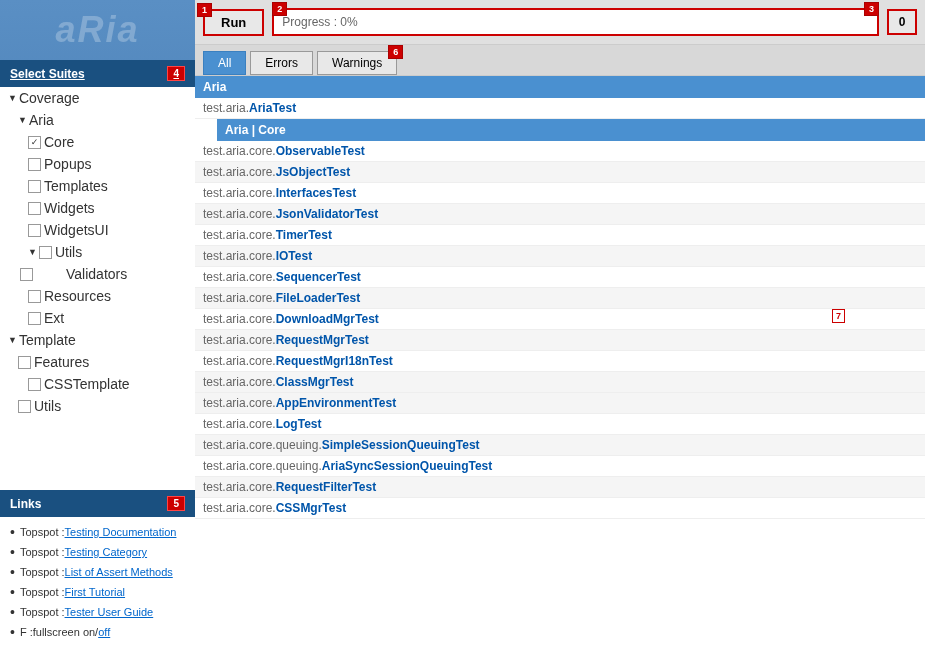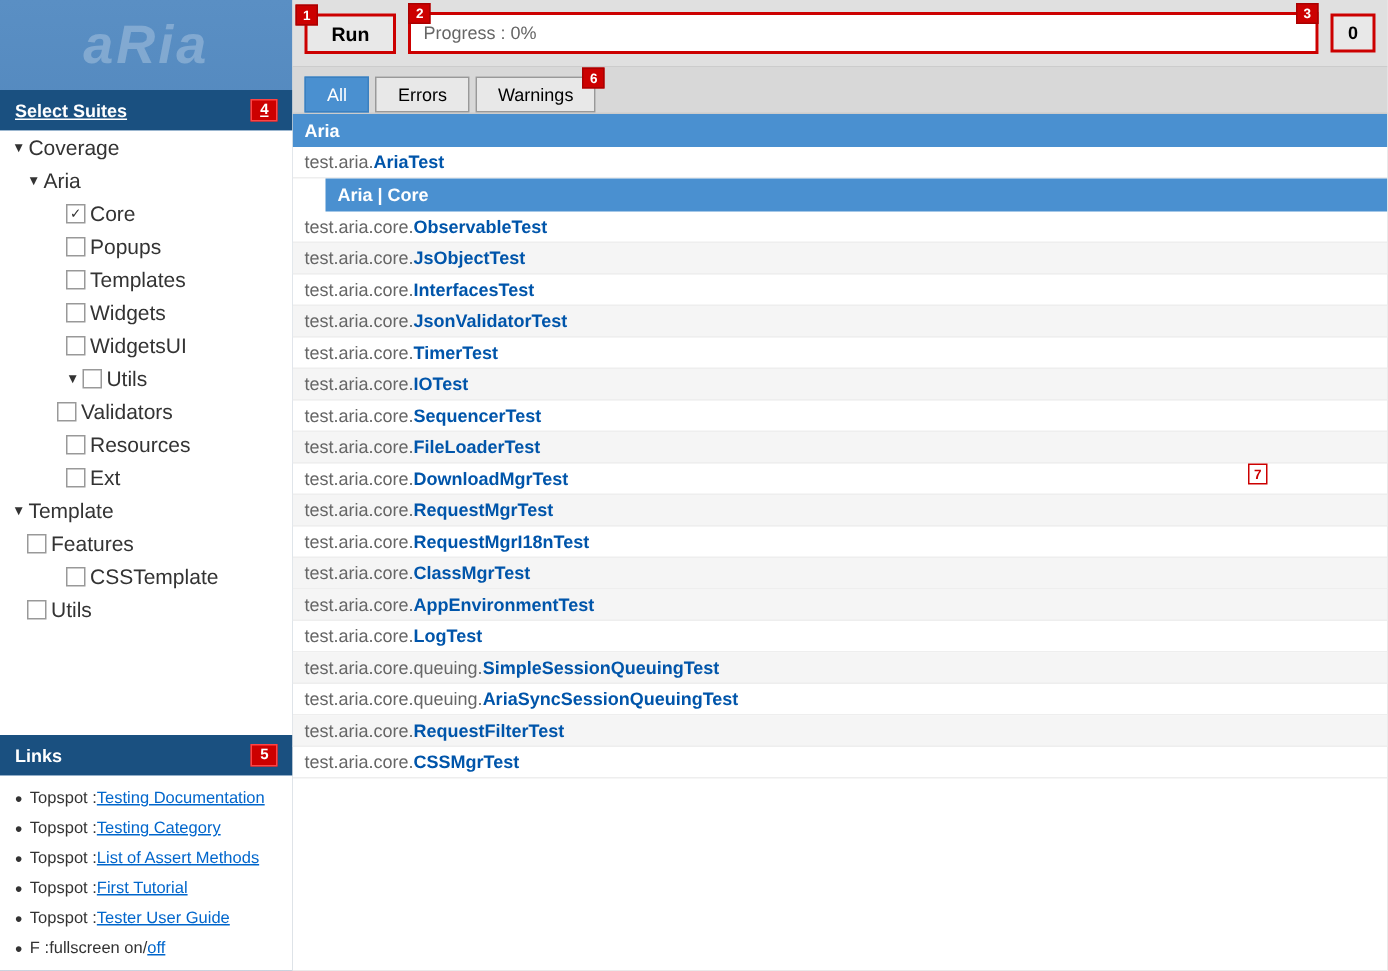--- a/index.html
+++ b/index.html
@@ -24,22 +24,22 @@
     .tree-item-row { display: flex; align-items: center; padding: 1px 4px; cursor: pointer; white-space: nowrap; }
 
     .checkbox { width: 13px; height: 13px; border: 1px solid #999; background: white; display: inline-flex; align-items: center; justify-content: center; margin-right: 3px; flex-shrink: 0; font-size: 10px; }
     .checkbox.checked { background: white; }
     .checkbox.checked::after { content: '✓'; color: #333; font-size: 9px; }
 
     .triangle { margin-right: 2px; font-size: 9px; color: #333; }
 
     .indent-1 { padding-left: 8px; }
     .indent-2 { padding-left: 18px; }
-    .indent-3 { padding-left: 44px; }
-    .indent-4 { padding-left: 38px; }
+    .indent-3 { padding-left: 28px; }
+    .indent-4 { padding-left: 20px; gap: 30px; }
 
     .item-label { font-size: 14px; color: #333; }
 
     .links-header { background: #1a5080; color: white; padding: 6px 10px; font-size: 12px; font-weight: bold; display: flex; align-items: center; justify-content: space-between; }
     .links-area { background: white; padding: 5px 10px; flex: 0 0 auto; }
     .link-item { padding: 2px 0; font-size: 11px; display: flex; align-items: center; }
     .bullet { margin-right: 5px; font-size: 14px; color: #333; }
     .link-text { color: #333; }
     .link-blue { color: #0066cc; text-decoration: underline; cursor: pointer; text-align: center; }
 

